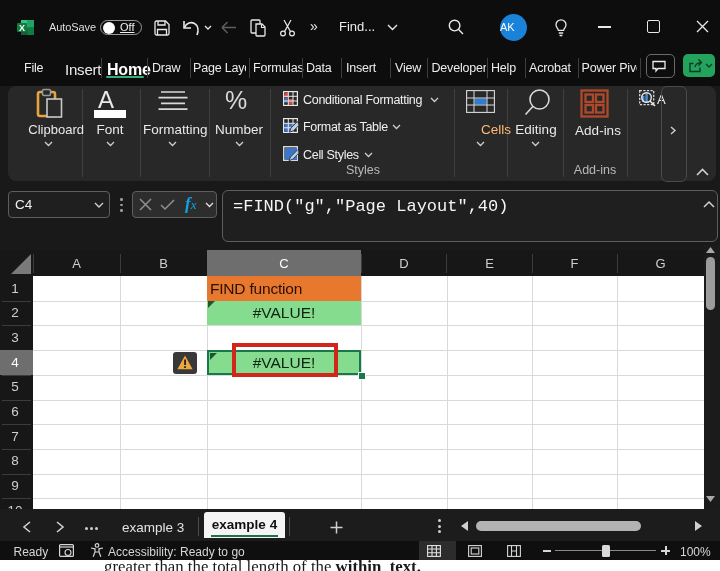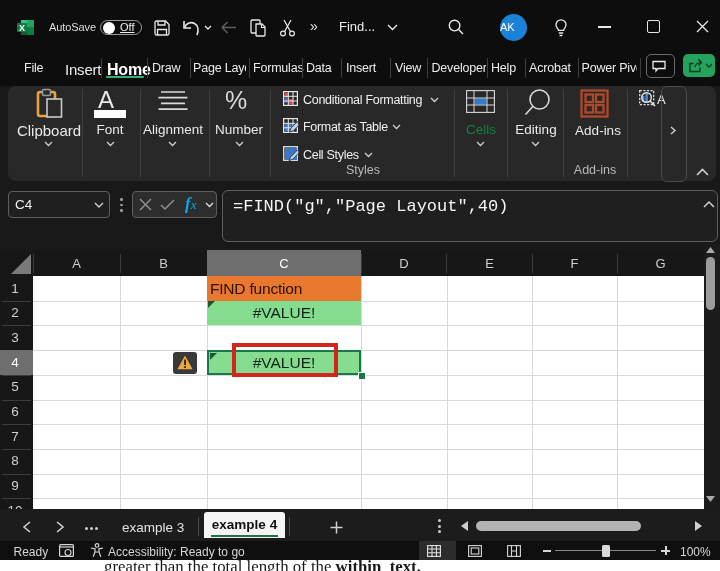--- a/index.html
+++ b/index.html
@@ -136,36 +136,36 @@
     <div class="abs" style="left:454px;top:89px;width:1px;height:88px;background:#3f3f3f;"></div>
     <div class="abs" style="left:507px;top:89px;width:1px;height:88px;background:#3f3f3f;"></div>
     <div class="abs" style="left:563px;top:89px;width:1px;height:88px;background:#3f3f3f;"></div>
     <div class="abs" style="left:627px;top:89px;width:1px;height:88px;background:#3f3f3f;"></div>
 
     <svg class="abs" style="left:37px;top:89px;" width="27" height="30" viewBox="0 0 27 30">
       <rect x="1" y="3" width="17" height="24" rx="2" fill="none" stroke="#e8a33d" stroke-width="2.6"></rect>
       <rect x="5.5" y="0.5" width="8" height="6" rx="1.5" fill="#282828" stroke="#9a9a9a" stroke-width="1.5"></rect>
       <rect x="10" y="10" width="14.5" height="18" fill="#282828" stroke="#c9c9c9" stroke-width="1.6"></rect>
     </svg>
-    <div class="tx" style="left:14px;top:122px;width:70px;text-align:center;font-size:15px;color:#e9e9e9;">Clipboard</div>
+    <div class="tx" style="left:14px;top:122px;width:70px;text-align:right;font-size:13px;color:#e9e9e9;">Clipboard</div>
     <svg class="abs" style="left:44px;top:141px;" width="9" height="6" viewBox="0 0 9 6" fill="none" stroke="#cfcfcf" stroke-width="1.3">
         <path d="M1 1 L4.5 4.5 L8 1"></path>
       </svg>
 
     <div class="tx" style="left:98px;top:86px;font-size:24px;color:#e9e9e9;">A</div>
     <div class="abs" style="left:94px;top:110px;width:32px;height:8px;background:#fff;"></div>
     <div class="tx" style="left:80px;top:122px;width:60px;text-align:center;font-size:13.5px;color:#e9e9e9;">Font</div>
     <svg class="abs" style="left:106px;top:141px;" width="9" height="6" viewBox="0 0 9 6" fill="none" stroke="#cfcfcf" stroke-width="1.3">
         <path d="M1 1 L4.5 4.5 L8 1"></path>
       </svg>
 
     <svg class="abs" style="left:158px;top:91px;" width="30" height="19" viewBox="0 0 30 19" stroke="#d9d9d9" stroke-width="1.7">
       <path d="M3 1 L27 1 M0.5 6.7 L29.5 6.7 M3 12.4 L27 12.4 M0.5 18.1 L29.5 18.1"></path>
     </svg>
-    <div class="tx" style="left:143px;top:122px;width:60px;text-align:center;font-size:13.5px;color:#e9e9e9;">Alignment</div>
+    <div class="tx" style="left:143px;top:122px;width:60px;text-align:center;font-size:13.5px;color:#e9e9e9;">Formatting</div>
     <svg class="abs" style="left:168px;top:141px;" width="9" height="6" viewBox="0 0 9 6" fill="none" stroke="#cfcfcf" stroke-width="1.3">
         <path d="M1 1 L4.5 4.5 L8 1"></path>
       </svg>
 
     <div class="tx" style="left:225px;top:86px;font-size:25px;color:#d9d9d9;">%</div>
     <div class="tx" style="left:209px;top:122px;width:60px;text-align:center;font-size:13.5px;color:#e9e9e9;">Number</div>
     <svg class="abs" style="left:235px;top:141px;" width="9" height="6" viewBox="0 0 9 6" fill="none" stroke="#cfcfcf" stroke-width="1.3">
         <path d="M1 1 L4.5 4.5 L8 1"></path>
       </svg>
 
@@ -201,21 +201,21 @@
     <svg class="abs" style="left:364px;top:152px;" width="9" height="6" viewBox="0 0 9 6" fill="none" stroke="#cfcfcf" stroke-width="1.3">
         <path d="M1 1 L4.5 4.5 L8 1"></path>
       </svg>
     <div class="tx" style="left:333px;top:163px;width:60px;text-align:center;font-size:12.5px;color:#b8b8b8;">Styles</div>
 
     <svg class="abs" style="left:466px;top:90px;" width="29" height="23" viewBox="0 0 29 23">
       <rect x="0.6" y="0.6" width="27.8" height="21.8" fill="none" stroke="#d9d9d9" stroke-width="1.1"></rect>
       <rect x="8.5" y="8.5" width="12" height="6" fill="#2d7dd2"></rect>
       <path d="M8 1 L8 22 M21 1 L21 22 M1 8 L28 8 M1 15 L28 15" stroke="#d9d9d9" stroke-width="1"></path>
     </svg>
-    <div class="tx" style="left:451px;top:122px;width:60px;text-align:center;font-size:13.5px;color:#15803d;">Cells</div>
+    <div class="tx" style="left:451px;top:122px;width:60px;text-align:right;font-size:13.5px;color:#fdba74;">Cells</div>
     <svg class="abs" style="left:476px;top:141px;" width="9" height="6" viewBox="0 0 9 6" fill="none" stroke="#cfcfcf" stroke-width="1.3">
         <path d="M1 1 L4.5 4.5 L8 1"></path>
       </svg>
 
     <svg class="abs" style="left:524px;top:89px;" width="27" height="27" viewBox="0 0 27 27" fill="none" stroke="#d9d9d9" stroke-width="1.6">
       <circle cx="15.5" cy="10.5" r="9.5"></circle>
       <path d="M8.8 17.5 L1.5 25.5"></path>
     </svg>
     <div class="tx" style="left:506px;top:122px;width:60px;text-align:center;font-size:13.5px;color:#e9e9e9;">Editing</div>
     <svg class="abs" style="left:531px;top:141px;" width="9" height="6" viewBox="0 0 9 6" fill="none" stroke="#cfcfcf" stroke-width="1.3">

